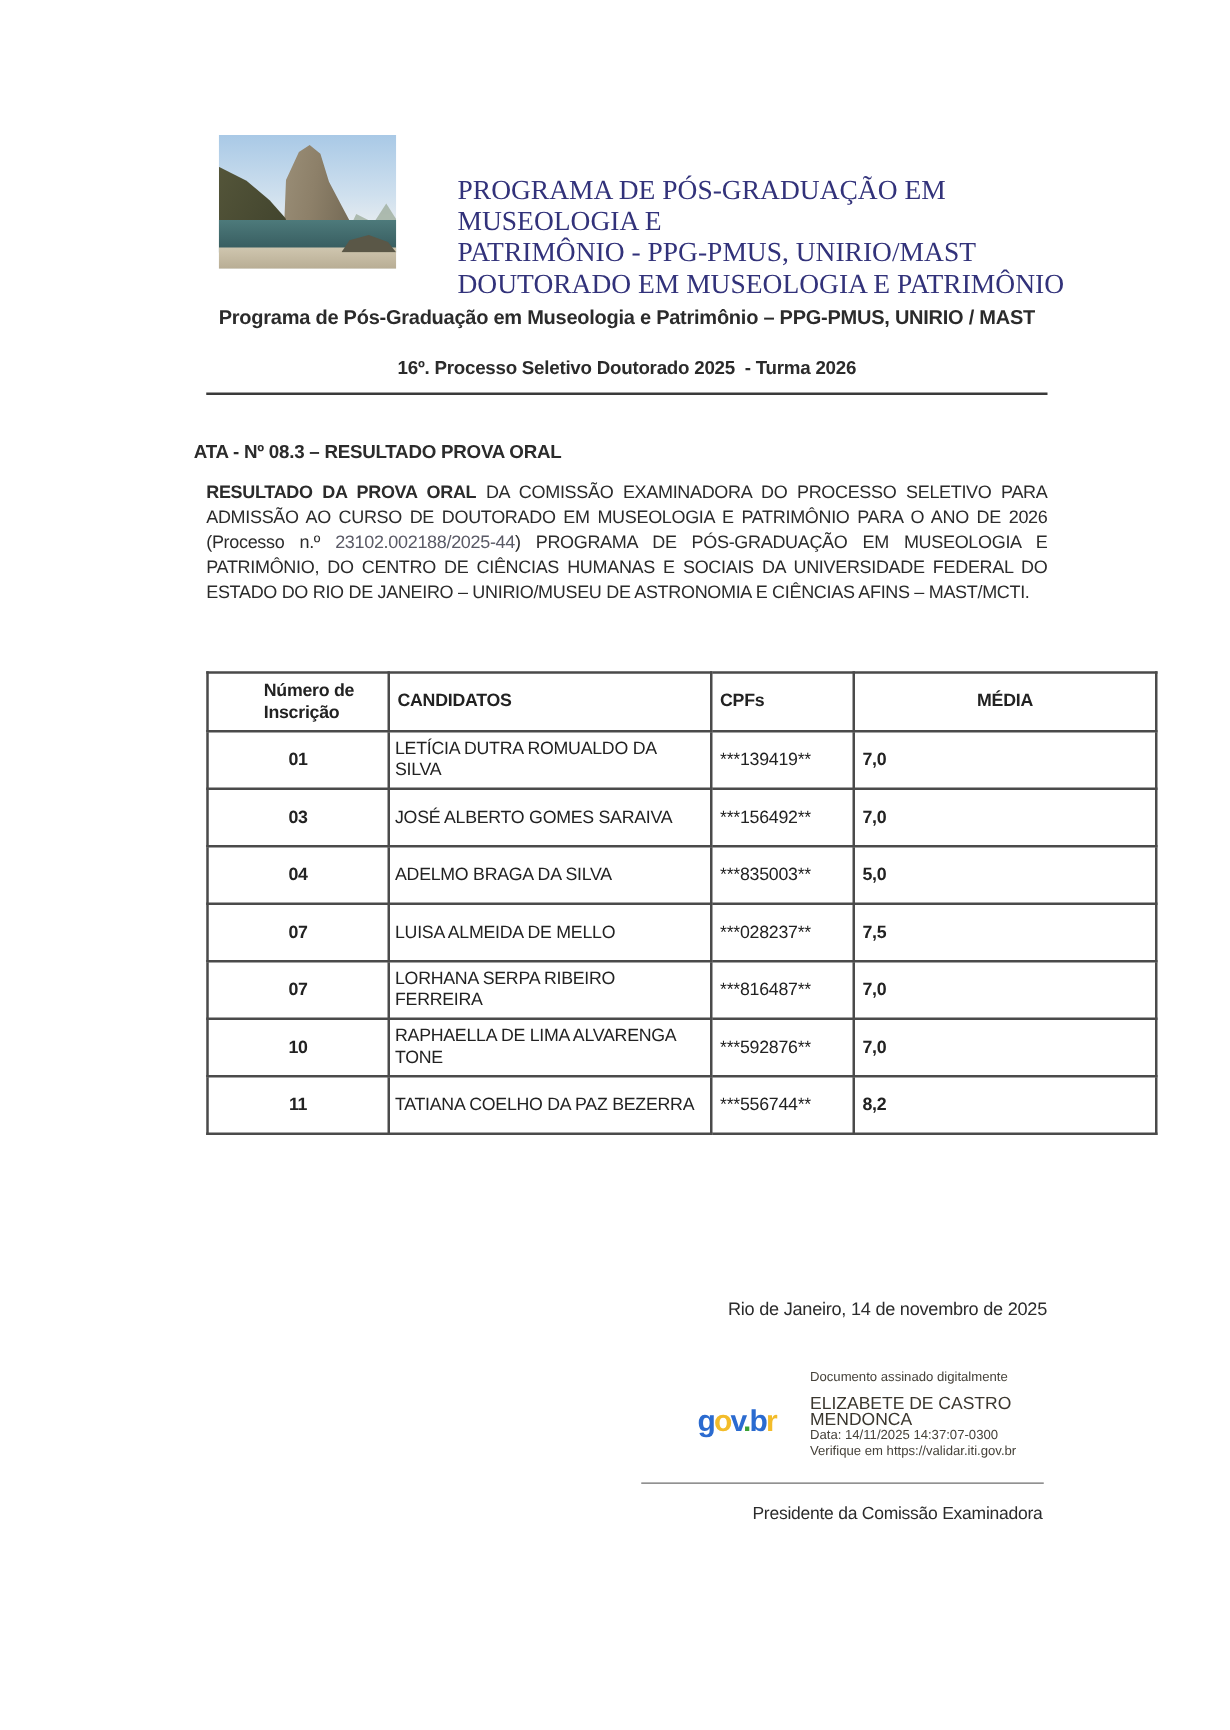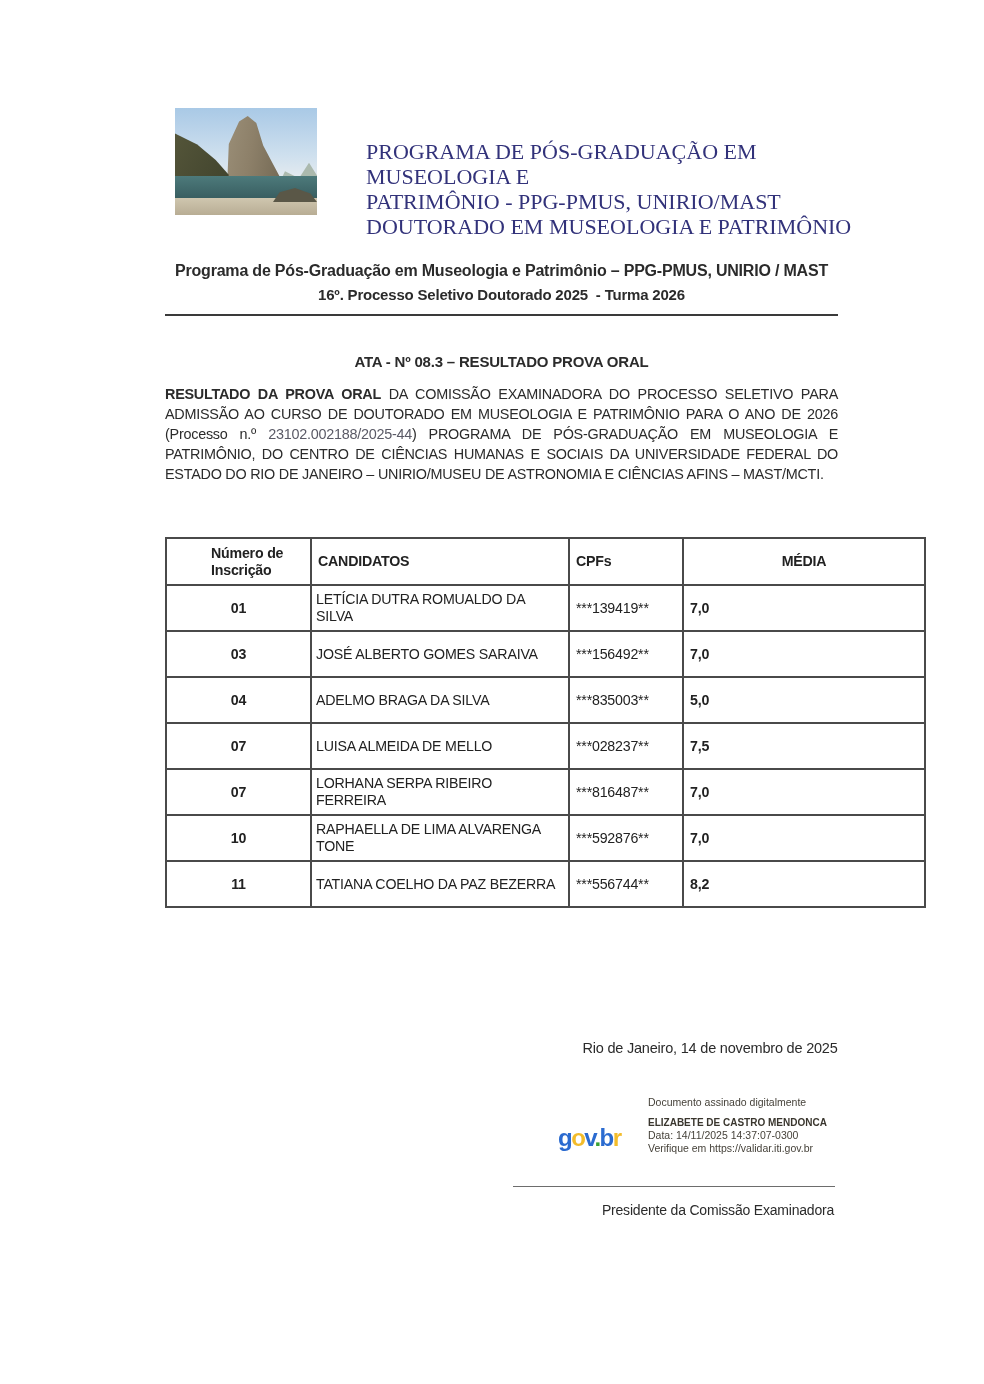--- a/index.html
+++ b/index.html
@@ -18,26 +18,26 @@
     clip-path:polygon(0 12%,30% 30%,55% 55%,72% 78%,78% 100%,0 100%);}
   .lp-sea{position:absolute;left:0;top:68px;width:142px;height:26px;background:linear-gradient(180deg,#4d7a7b,#35595c);}
   .lp-beach{position:absolute;left:0;top:90px;width:142px;height:17px;background:linear-gradient(180deg,#cfc6af,#b8ad94);}
   .lp-rock{position:absolute;left:98px;top:80px;width:44px;height:14px;background:#5a5747;
     clip-path:polygon(0 100%,15% 30%,50% 0,85% 40%,100% 100%);}
 
   .program-title{position:absolute;left:322px;top:139px;width:500px;
     font-family:"Liberation Serif", serif;font-size:22px;line-height:25px;color:#32327a;font-weight:500;margin-left:44px;}
 
   .subtitle{position:absolute;left:155px;top:246px;width:693px;text-align:center;
-    font-weight:bold;font-size:16px;color:#2b2b2b;letter-spacing:-0.2px;margin-top:16px;}
+    font-weight:bold;font-size:16px;color:#2b2b2b;letter-spacing:-0.2px;}
   .edition{position:absolute;left:155px;top:286px;width:693px;text-align:center;
     font-weight:bold;font-size:15px;color:#2b2b2b;white-space:pre-wrap;letter-spacing:-0.2px;}
   .header-rule{position:absolute;left:165px;top:314px;width:673px;border-top:2px solid #3a3a3a;}
 
-  .ata-title{position:absolute;left:155px;top:353px;width:693px;text-align:center;
+  .ata-title{position:absolute;left:155px;top:353px;width:693px;
     font-weight:bold;font-size:15px;color:#2b2b2b;letter-spacing:-0.2px;}
 
   .paragraph{position:absolute;left:165px;top:384px;width:673px;text-align:justify;
     font-size:14.4px;line-height:20px;color:#2b2b2b;letter-spacing:-0.25px;}
   .paragraph .b{font-weight:bold;}
   .paragraph .proc{color:#5a5a66;}
 
   
   .results-table{position:absolute;left:165px;top:537px;width:673px;border-collapse:collapse;
     table-layout:fixed;font-size:14.2px;color:#222;letter-spacing:-0.2px;}
@@ -55,21 +55,21 @@
 
   
   .date-line{position:absolute;left:545px;top:1040px;width:330px;text-align:center;
     font-size:14.5px;color:#2b2b2b;letter-spacing:-0.2px;}
 
   .stamp{position:absolute;left:556px;top:1094px;width:300px;height:72px;}
   .govbr-logo{position:absolute;left:2px;top:28px;font-weight:bold;font-size:24px;line-height:31px;
     letter-spacing:-1.5px;font-family:"Liberation Sans", sans-serif;}
   .stamp-text{position:absolute;left:92px;top:2px;width:210px;color:#46423a;font-size:10.5px;line-height:13px;}
   .stamp-text .signed{margin-bottom:7px;}
-  .stamp-text .name{font-weight:bold;color:#3a362e;font-size:10px;}
+  .stamp-text .name{font-weight:normal;color:#3a362e;font-size:14px;}
 
   .signature-line{position:absolute;left:513px;top:1186px;width:322px;border-top:1.5px solid #6d6d6d;}
   .signature-role{position:absolute;left:553px;top:1202px;width:330px;text-align:center;
     font-size:14px;color:#2b2b2b;letter-spacing:-0.2px;}
 </style>
 </head>
 <body>
 
 <div class="page">
 

